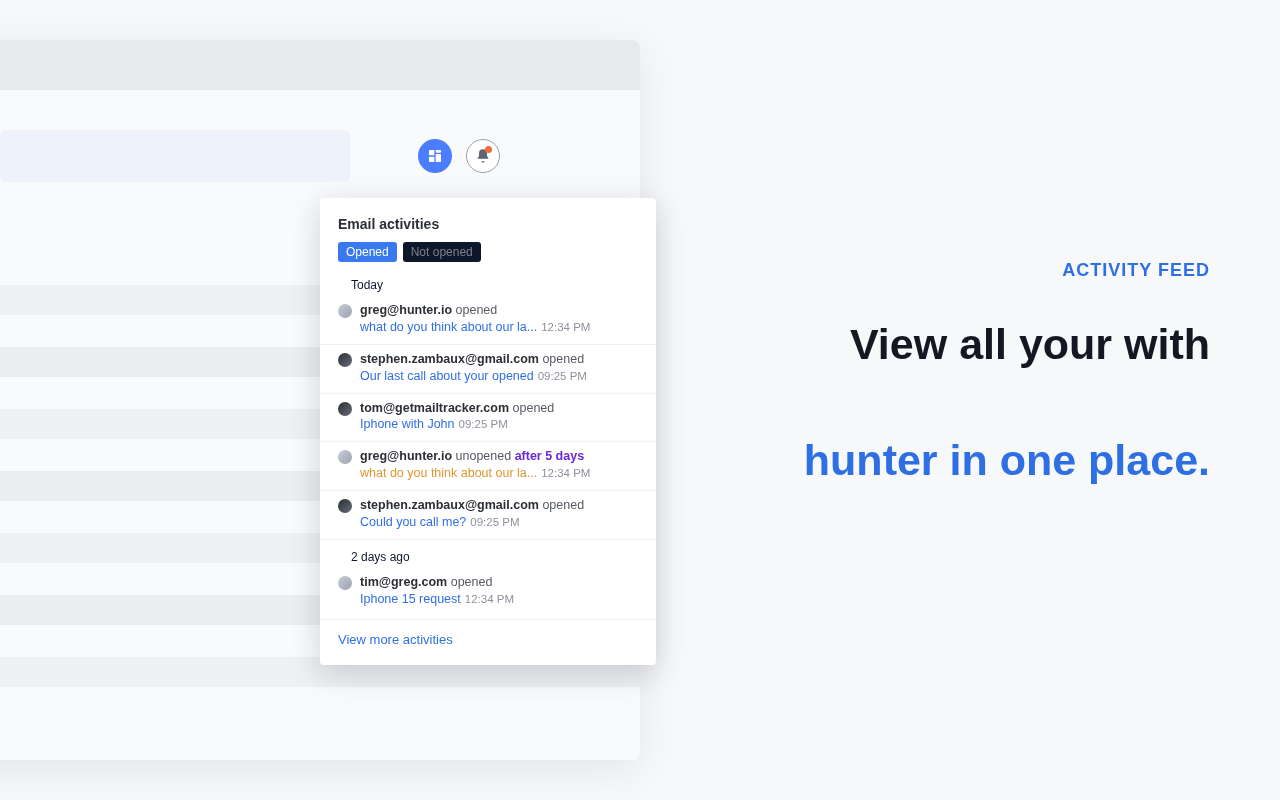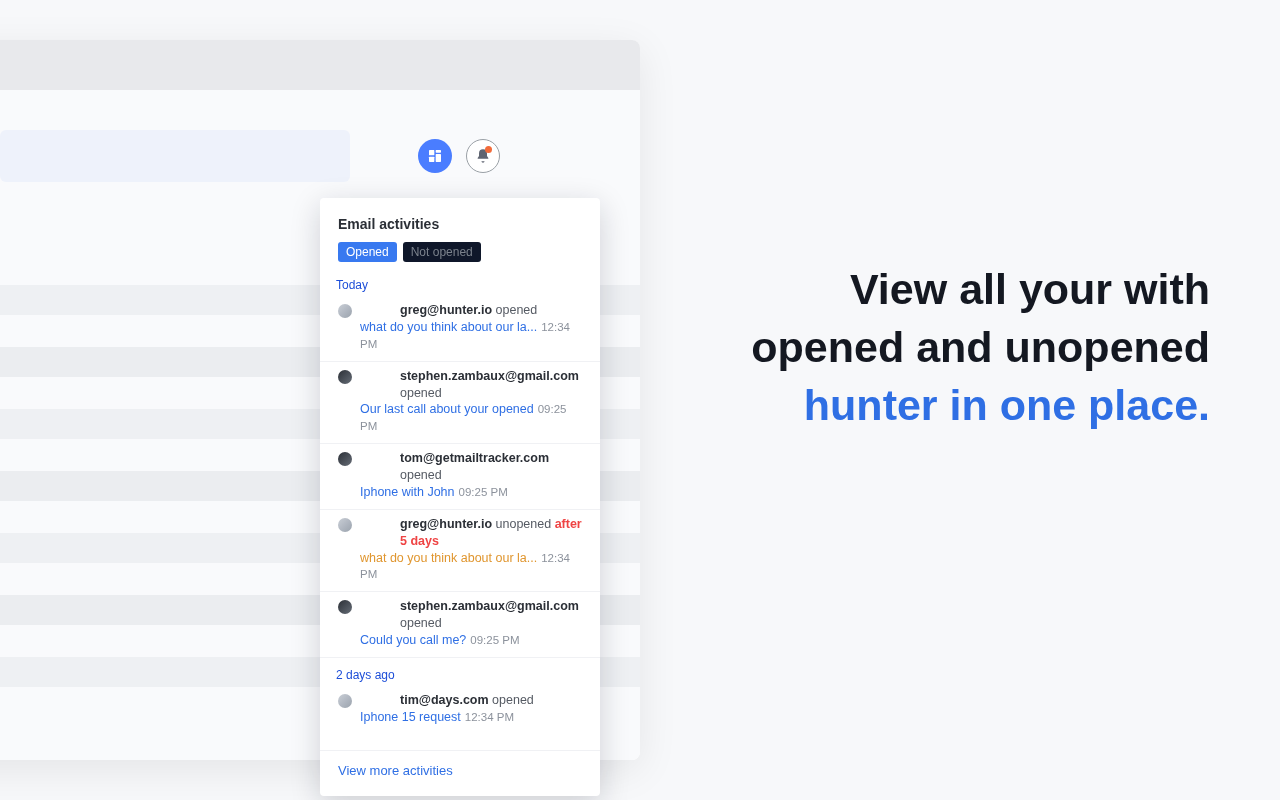--- a/index.html
+++ b/index.html
@@ -56,21 +56,21 @@
   
   .bg-rows { position: absolute; left: 0; right: 0; top: 195px; }
   .bg-row { height: 30px; background: #ebedf0; margin-bottom: 32px; }
   .bg-row:nth-child(odd) { background: #eef0f3; }
 
   
   .popover {
     position: absolute;
     left: 320px;
     top: 198px;
-    width: 280px;
+    width: 336px;
     background: #fff;
     border-radius: 4px;
     box-shadow: 0 8px 30px rgba(17, 24, 39, 0.18);
     padding: 18px 0 14px 0;
     z-index: 10;
   }
   .popover h3 {
     font-size: 14px;
     font-weight: 600;
     color: #2b2f36;
@@ -81,55 +81,55 @@
     font-size: 12px;
     padding: 3px 8px;
     border-radius: 3px;
     cursor: pointer;
   }
   .tab.active { background: #3879f0; color: #fff; }
   .tab.inactive { background: #0f172a; color: #7b828c; }
 
   .group-label {
     font-size: 12px;
-    color: #1d4ed8;
-    padding: 10px 18px 4px 16px;
+    color: #0f172a;
+    padding: 10px 18px 4px 31px;
   }
   .item {
     display: flex;
     gap: 8px;
     padding: 6px 18px 8px 18px;
     border-bottom: 1px solid #f0f1f4;
   }
   .item:last-of-type { border-bottom: none; }
   .avatar {
     width: 14px; height: 14px; border-radius: 50%;
     margin-top: 2px;
     flex-shrink: 0;
     background: linear-gradient(135deg,#c9ced6,#9aa2ad);
   }
   .avatar.a2 { background: linear-gradient(135deg,#2b2f36,#666d77); }
   .item-body { font-size: 12.5px; line-height: 1.35; }
-  .line1 { color: #3a3f48; margin-left: 40px; }
+  .line1 { color: #3a3f48; }
   .line1 .email { font-weight: 700; color: #2b2f36; }
   .line1 .action { color: #555a63; }
-  .line1 .bold { font-weight: 700; color: #ef4444; }
+  .line1 .bold { font-weight: 700; color: #6d28d9; }
   .line2 .subject { color: #2f6fe4; font-weight: 500; }
   .line2 .subject.orange { color: #e0962f; }
   .line2 .time { color: #8c929c; font-size: 11.5px; margin-left: 4px; }
 
   .view-more {
     display: block;
     padding: 12px 18px 4px 18px;
     color: #2f6fe4;
     font-size: 13px;
     font-weight: 500;
     cursor: pointer;
     border-top: 1px solid #f0f1f4;
-    margin-top: 16px;
+    margin-top: 3px;
   }
 
   
   .promo {
     position: absolute;
     right: 70px;
     top: 260px;
     width: 530px;
     text-align: right;
   }
@@ -227,27 +227,28 @@
         <div class="avatar a2"></div>
         <div class="item-body">
           <div class="line1"><span class="email">stephen.zambaux@gmail.com</span><span class="action"> opened </span></div>
           <div class="line2"><span class="subject">Could you call me?</span><span class="time">09:25 PM</span></div>
         </div>
       </div>
       <div class="group-label">2 days ago</div>
       <div class="item">
         <div class="avatar a1"></div>
         <div class="item-body">
-          <div class="line1"><span class="email">tim@days.com</span><span class="action"> opened </span></div>
+          <div class="line1"><span class="email">tim@greg.com</span><span class="action"> opened </span></div>
           <div class="line2"><span class="subject">Iphone 15 request</span><span class="time">12:34 PM</span></div>
         </div>
       </div>
     </div>
   <a class="view-more">View more activities</a>
 </div>
 
 <div class="promo">
+  <div class="promo-eyebrow">ACTIVITY FEED</div>
   <div class="promo-headline">
     <span>View all your with</span><br>
-    <span>opened and unopened</span><br>
+    <br>
     <span class="blue">hunter in one place.</span>
   </div>
 </div>
 
 </body></html>

